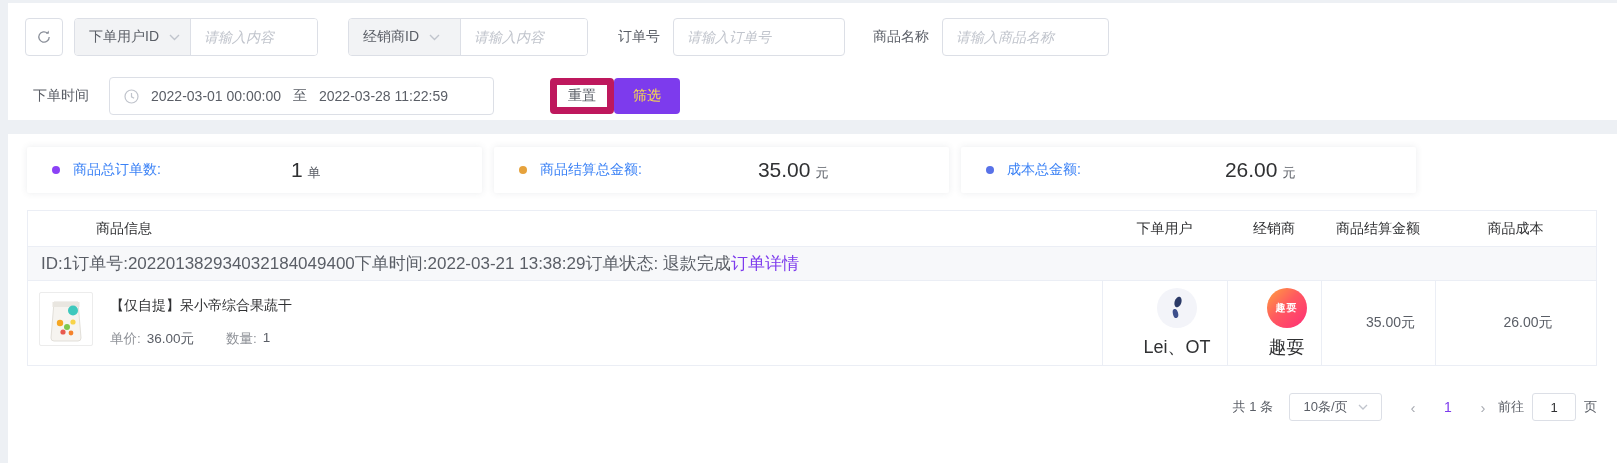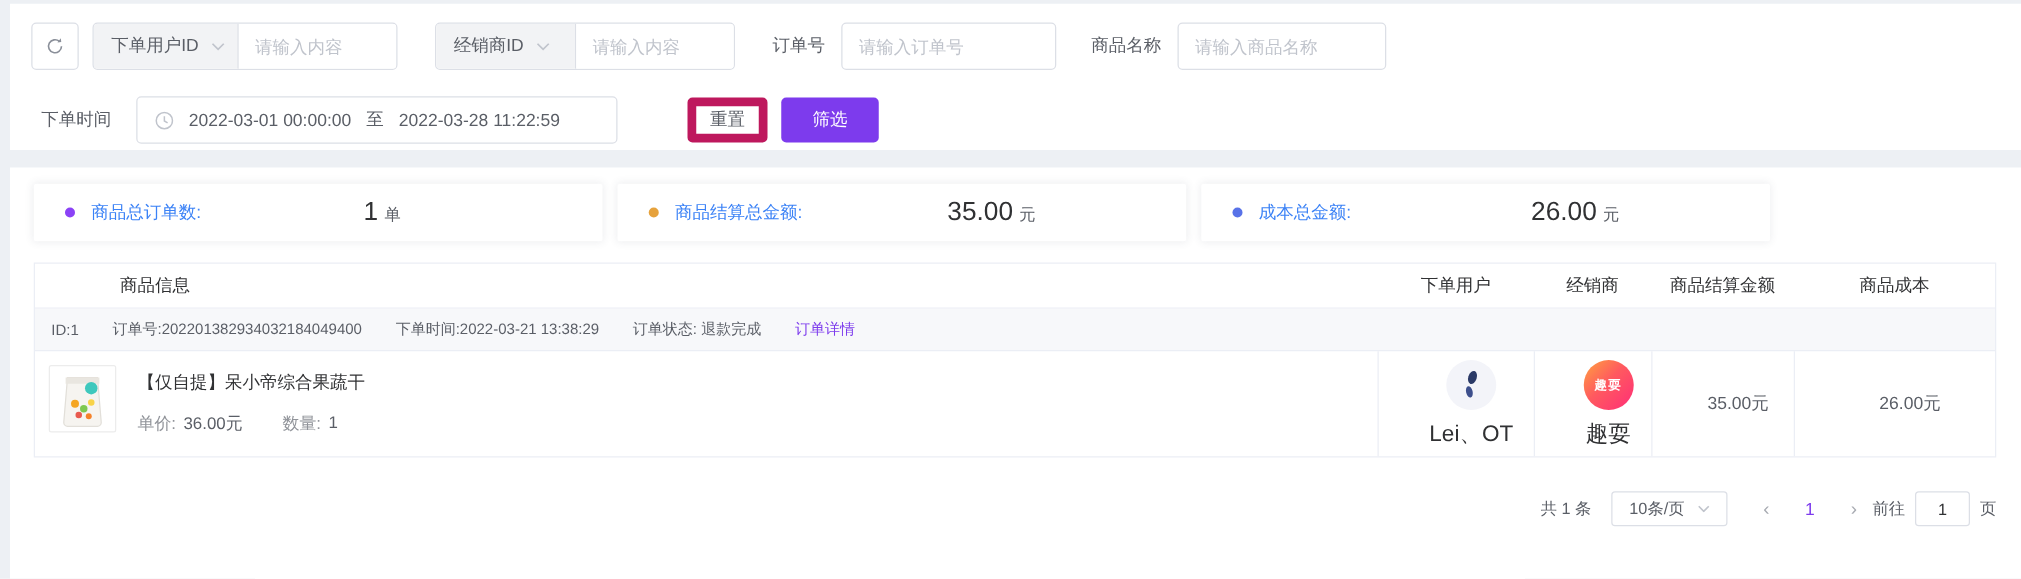--- a/index.html
+++ b/index.html
@@ -24,21 +24,21 @@
   .input-group {
     display:flex; align-items:stretch; height:38px; border:1px solid #dcdfe6;
     border-radius:4px; overflow:hidden; margin-right:30px; background:#fff;
   }
   .ig-select {
     display:flex; align-items:center; gap:10px; padding:0 10px 0 14px;
     background:#f2f3f5; border-right:1px solid #dcdfe6; color:#5a5e66;
     font-size:14px; min-width:112px; cursor:pointer;
   }
   .ig-select.narrow { min-width:112px; }
-  .tf { border:none; outline:none; font-size:14px; color:#a16207; padding:0 13px; }
+  .tf { border:none; outline:none; font-size:14px; color:#a16207; padding:0 13px;font-style:italic; }
   .tf::placeholder { color:#c0c4cc; }
   .ig-input { width:126px; }
   .fld-label { font-size:14px; color:#5a5e66; margin-right:13px; white-space:nowrap; }
   .single-input {
     height:38px; border:1px solid #dcdfe6; border-radius:4px; margin-right:28px;
   }
   .order-input { width:172px; }
   .product-input { width:167px; margin-right:0; }
 
   
@@ -47,21 +47,21 @@
   .date-range {
     width:385px; height:38px; border:1px solid #dcdfe6; border-radius:4px;
     display:flex; align-items:center; padding:0 14px; gap:12px;
     font-size:14px; color:#5a5e66; cursor:pointer; background:#fff;
   }
   .date-sep { color:#5a5e66; }
   .btn { height:36px; border-radius:4px; font-size:14px; cursor:pointer;
          display:flex; align-items:center; justify-content:center;
          font-family:inherit; }
   .btn-reset { width:64px; margin-left:56px; background:#fff; border:7px solid #be185d; color:#5a5e66; }
-  .btn-submit { width:78px; margin-left:11px; background:#7d3bed; border:none; color:#ffffff; }
+  .btn-submit { width:66px; background:#7d3bed; border:none; color:#fde047; }
 
   
   .cards { position:absolute; left:19px; top:13px; display:flex; gap:12px; }
   .card {
     width:455px; height:46px; background:#fff; border-radius:2px;
     box-shadow:0 0 7px rgba(60,70,90,.10); display:flex; align-items:center; position:relative;
   }
   .dot { width:8px; height:8px; border-radius:50%; margin:0 13px 0 25px; flex:none; }
   .dot-orders { background:#8b42f6; }
   .dot-settle { background:#e6a23c; }
@@ -74,21 +74,21 @@
   
   .tbl { position:absolute; left:19px; top:76px; width:1570px; border:1px solid #ebeef5; background:#fff; }
   .thead { display:flex; align-items:center; height:36px; border-bottom:1px solid #ebeef5;
            font-size:14px; color:#303133; }
   .th-product { flex:1; padding-left:68px; }
   .col-user { width:125px; text-align:center; }
   .col-dealer { width:94px; text-align:center; }
   .col-settle { width:114px; text-align:center; }
   .col-cost { width:161px; text-align:center; }
   .meta-bar { height:33px; background:#f7f8fa; display:flex; align-items:center;
-              padding-left:13px; gap:27px; font-size:12px; color:#5a5e66; }
+              padding-left:13px; font-size:17px; color:#5a5e66; }
   .meta-link { color:#7d3bed; cursor:pointer; }
   .trow { display:flex; border-top:1px solid #ebeef5; min-height:85px; }
   .trow > .cell { border-left:1px solid #ebeef5; display:flex; flex-direction:column;
                   align-items:center; justify-content:center;padding-left:24px; }
   .cell-product { flex:1; display:flex; flex-direction:row; align-items:flex-start;
                   padding:11px 0 11px 11px; }
   .p-img { width:54px; height:54px; border:1px solid #ececec; border-radius:2px;
            margin-right:17px; flex:none; background:#fff; display:flex; align-items:center; justify-content:center; }
   .p-title { font-size:14px; color:#303133; padding-top:5px; }
   .p-sub { font-size:13.5px; color:#909399; margin-top:15px; display:flex; gap:6px; }

